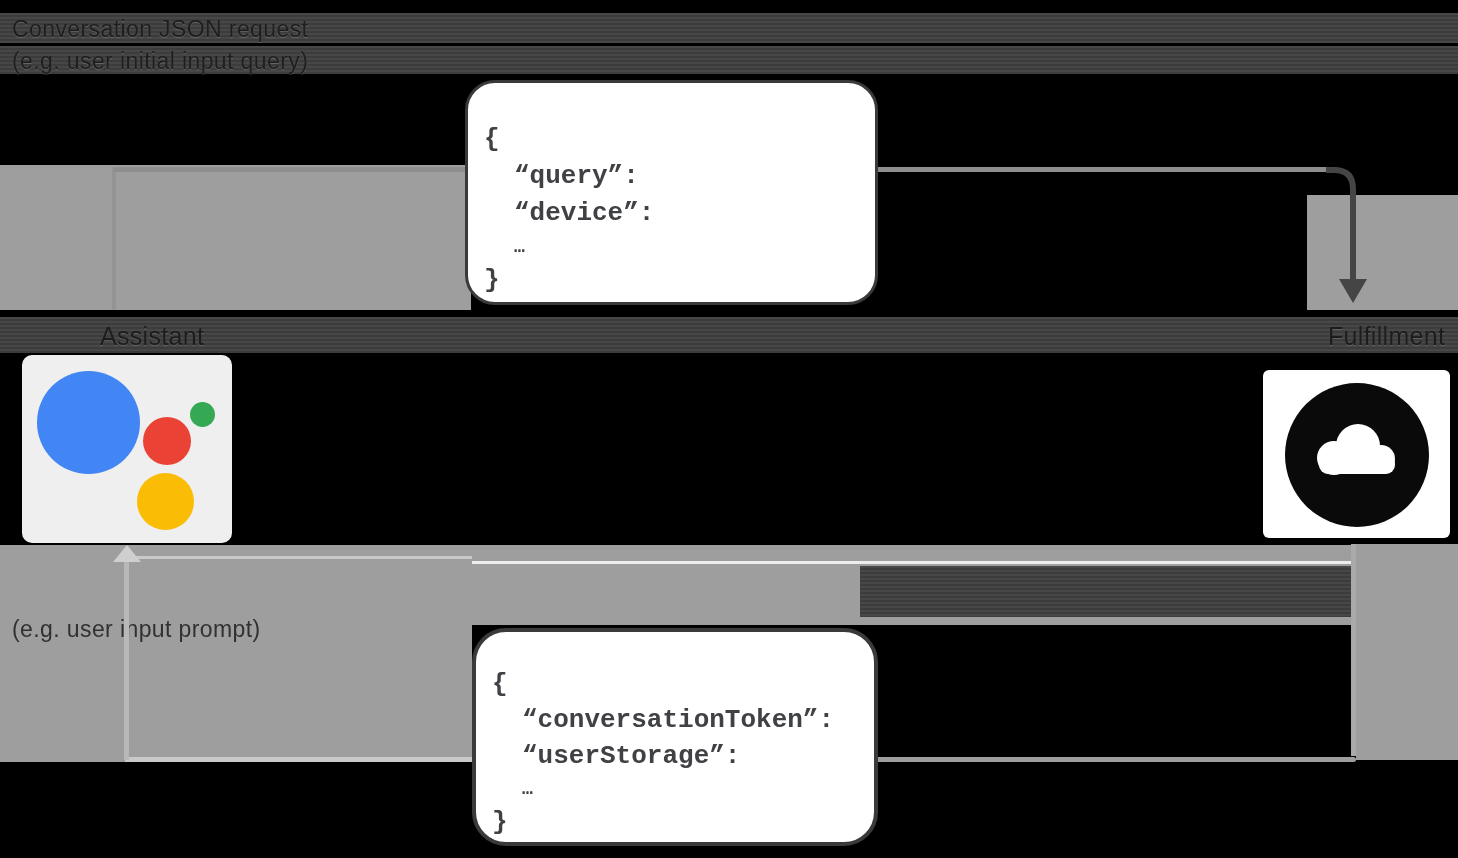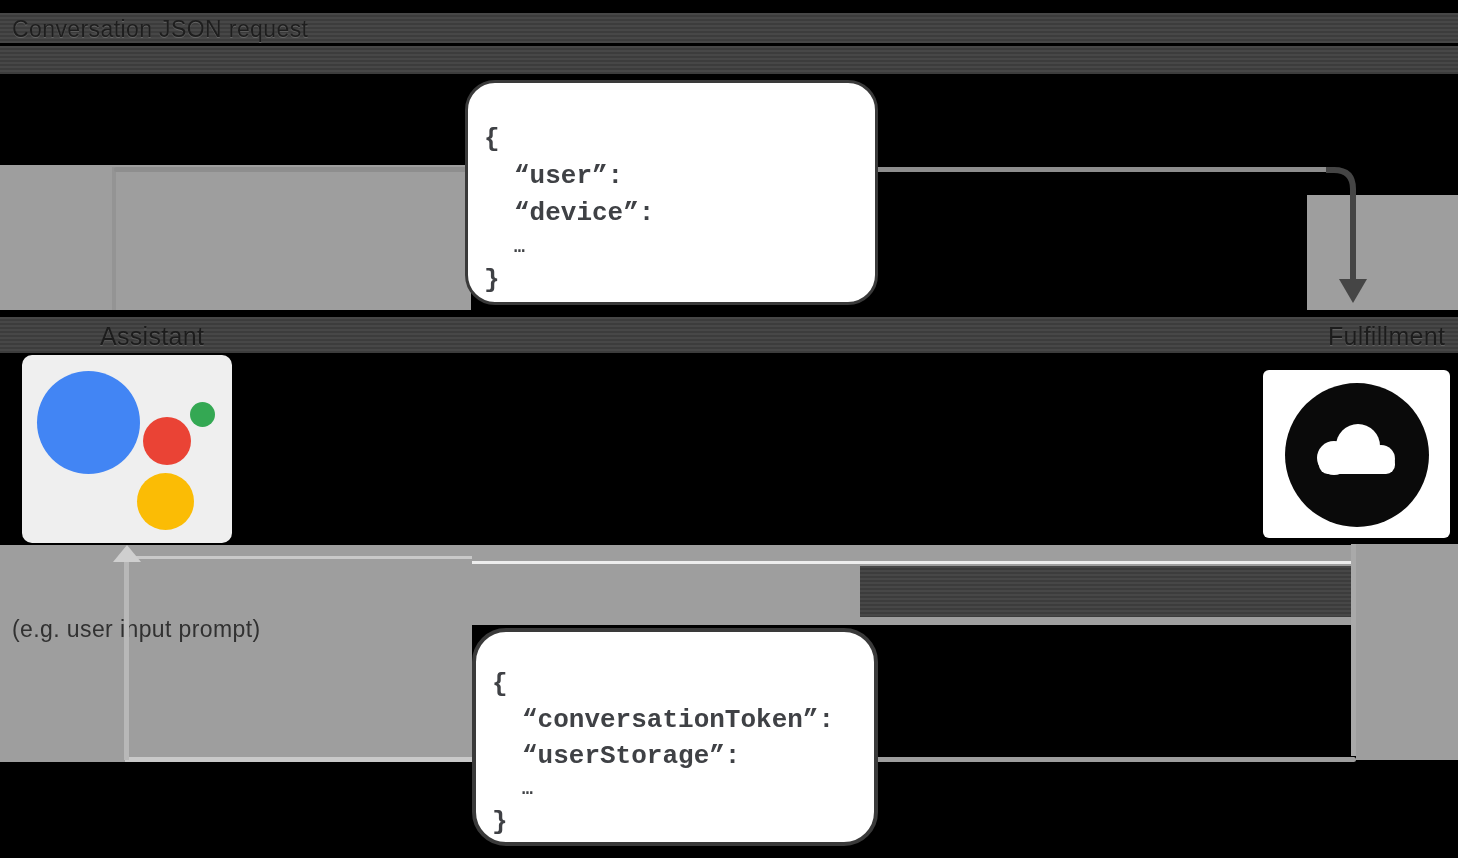--- a/index.html
+++ b/index.html
@@ -49,35 +49,36 @@
   .dot{position:absolute;border-radius:50%;}
 </style>
 </head>
 <body>
 
 <div id="canvas">
 
   <div class="band" style="top:13px;height:30px;"></div>
   <div class="band" style="top:46px;height:28px;"></div>
   <div class="title-line" style="left:0;width:1336px;top:16px;">Conversation JSON request</div>
+  <div class="title-line" style="left:0;width:1336px;top:48px;">(e.g. user initial input query)</div>
 
   <div class="gray" style="left:0;top:165px;width:471px;height:145px;"></div>
   <div class="gray" style="left:1307px;top:195px;width:151px;height:115px;"></div>
 
   <div class="vline" style="left:112px;top:167px;width:4px;height:143px;background:#949494;"></div>
   <div class="hline" style="left:114px;top:167px;width:1222px;height:5px;background:#8e8e8e;border-radius:3px;"></div>
   <svg class="abs" style="left:1326px;top:165px;z-index:4;" width="60" height="145" viewBox="0 0 60 145">
     <path d="M0,5 H8 Q27,5 27,24 V116" fill="none" stroke="#454545" stroke-width="6"></path>
     <path d="M13,114 H41 L27,138 Z" fill="#454545"></path>
   </svg>
 
   <div class="json-box" style="left:465px;top:80px;width:413px;height:225px;border-radius:30px;">
     <div class="code">
       <div class="ln">{</div>
-      <div class="ln indent">“user”:</div>
+      <div class="ln indent">“query”:</div>
       <div class="ln indent">“device”:</div>
       <div class="ln indent dots">…</div>
       <div class="ln">}</div>
     </div>
   </div>
 
   <div class="band" style="top:317px;height:36px;"></div>
   <div class="actor-label" style="left:55px;top:322px;">Assistant</div>
   <div class="actor-label" style="left:1283px;top:322px;">Fulfillment</div>
 

